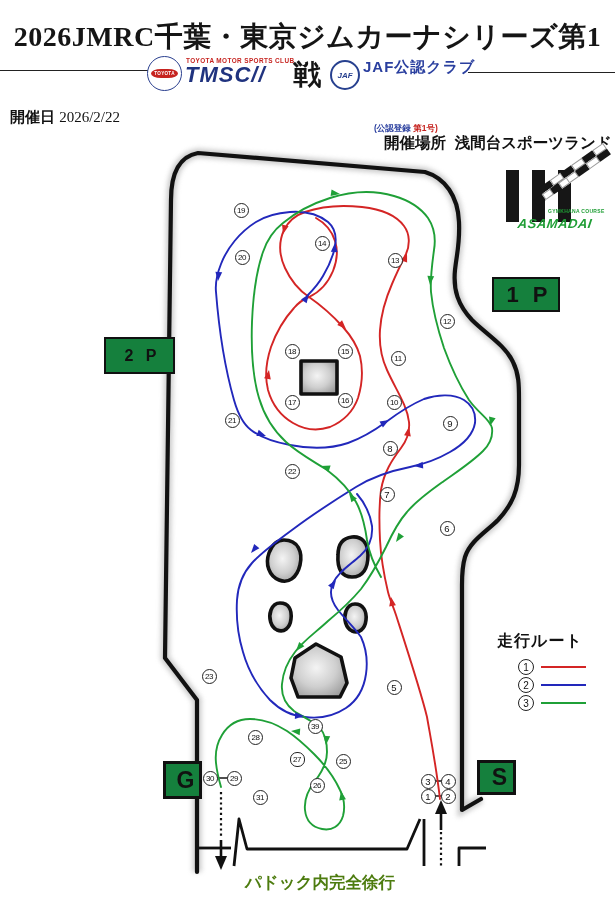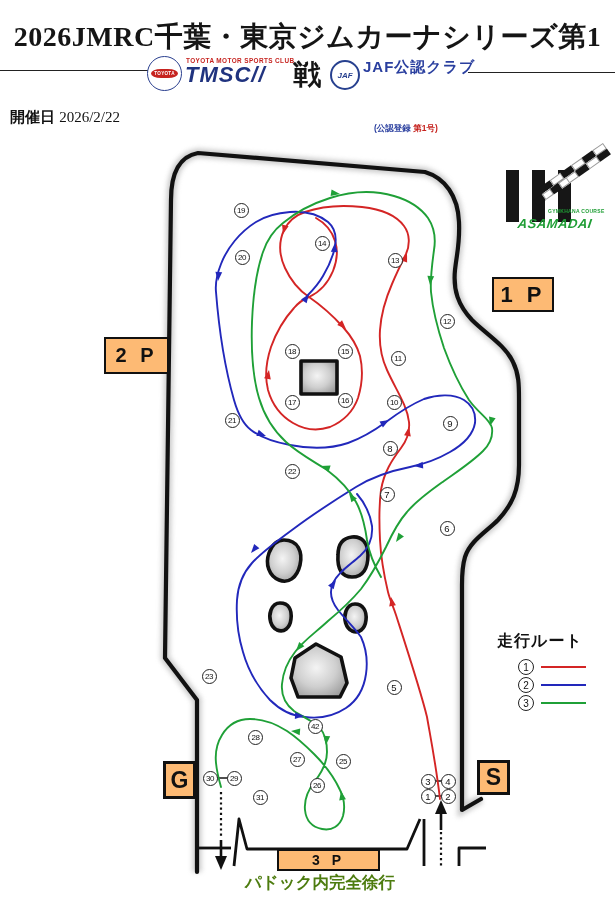--- a/index.html
+++ b/index.html
@@ -36,24 +36,24 @@
   .cb{background:#161616;} .cw{background:#fff;border:.5px solid #999;}
   .streak{position:absolute;display:grid;}
   #streak1{left:34px;top:2px;width:78px;height:14px;grid-template-columns:repeat(6,1fr);
            grid-template-rows:repeat(2,1fr);transform:rotate(-35deg);}
   #streak2{left:30px;top:26px;width:40px;height:7px;grid-template-columns:repeat(4,1fr);
            grid-template-rows:repeat(1,1fr);transform:rotate(-35deg);}
   #course-logo-line1{position:absolute;left:46px;top:47px;font-size:5px;color:#1f9e35;font-weight:bold;letter-spacing:.3px;line-height:5px;text-align:center;}
   #course-logo-line2{position:absolute;left:16px;top:54px;font-size:13px;color:#1f9e35;
                      font-weight:900;font-style:italic;letter-spacing:.5px;transform:skewX(-8deg);}
   
-  .pbox{border:2.5px solid #111;background:#fdba74;text-align:center;font-weight:bold;
-        display:flex;align-items:center;justify-content:center;letter-spacing:4px;}
+  .pbox{border:2.5px solid #111;background:#15803d;text-align:center;font-weight:bold;
+        display:flex;align-items:center;justify-content:center;letter-spacing:4px;padding-left:6px;}
   #box-1p{left:492px;top:277px;width:58px;height:31px;font-size:22px;}
-  #box-2p{left:104px;top:337px;width:61px;height:33px;font-size:20px;}
+  #box-2p{left:104px;top:337px;width:61px;height:33px;font-size:16px;}
   #box-3p{left:277px;top:849px;width:99px;height:18px;font-size:14px;border-width:2.5px;}
   #box-s{left:477px;top:760px;width:27px;height:29px;font-size:23px;border-width:3.5px;letter-spacing:0;}
   #box-g{left:163px;top:761px;width:27px;height:32px;font-size:23px;border-width:3.5px;letter-spacing:0;}
   #caution{left:160px;top:872px;width:320px;text-align:center;font-size:16.5px;font-weight:bold;color:#4d7c0f;}
   
   #legend-title{left:497px;top:631px;font-size:16px;font-weight:bold;letter-spacing:1px;}
   .legend-row{position:absolute;display:flex;align-items:center;}
   .legend-line{width:45px;height:2.6px;margin-left:7px;}
   
   .gate{position:absolute;width:15px;height:15px;border:1.3px solid #222;border-radius:50%;
@@ -75,20 +75,23 @@
   </div>
   <div class="abs" id="tmsc-club">TOYOTA MOTOR SPORTS CLUB</div>
   <div class="abs" id="tmsc-name">TMSC//</div>
   <div class="abs" id="jaf-badge">JAF</div>
   <div class="abs" id="jaf-name">JAF公認クラブ</div>
   <div class="abs" id="jaf-sub"><span>(公認登録 </span><span class="num">第1号)</span></div>
 
   <div class="abs" id="event-date">
     <span>開催日</span>
     <span class="val">2026/2/22</span>
+  </div>
+  <div class="abs" id="event-venue">
+    <span>開催場所</span>&nbsp;&nbsp;<span>浅間台スポーツランド</span>
   </div>
 
   <div class="abs" id="course-logo">
     <div id="flag-grid">
         <div class="cb"></div>
         <div class="cw"></div>
         <div class="cb"></div>
         <div class="cw"></div>
         <div class="cb"></div>
         <div class="cb"></div>
@@ -252,21 +255,20 @@
         <polygon points="0,0 -9,3.4 -9,-3.4" fill="#1fa037" transform="translate(326,745) rotate(95)"></polygon>
         <polygon points="0,0 -9,3.4 -9,-3.4" fill="#1fa037" transform="translate(341,791) rotate(-100)"></polygon>
         <polygon points="0,0 -9,3.4 -9,-3.4" fill="#1fa037" transform="translate(291,731) rotate(185)"></polygon>
         <polygon points="0,0 -9,3.4 -9,-3.4" fill="#1fa037" transform="translate(349,493) rotate(-125)"></polygon>
         <polygon points="0,0 -9,3.4 -9,-3.4" fill="#1fa037" transform="translate(321,466) rotate(-162)"></polygon>
       </g>
   </svg>
 
   <div class="abs pbox" id="box-1p">1 P</div>
   <div class="abs pbox" id="box-2p">2 P</div>
-  <div class="abs pbox" id="box-3p">3 P</div>
   <div class="abs pbox" id="box-s">S</div>
   <div class="abs pbox" id="box-g">G</div>
   <div class="abs" id="caution">パドック内完全徐行</div>
 
   <div class="abs" id="legend-title">走行ルート</div>
   <div id="legend-rows">
       <div class="legend-row" style="left: 518px; top: 659px;">
         <div class="gate" style="position: relative; width: 16px; height: 16px; font-size: 10px;">1</div>
         <div class="legend-line" style="background: rgb(212, 37, 37);"></div>
       </div>
@@ -297,22 +299,22 @@
       <div class="gate two" style="left: 314.5px; top: 235.5px;">14</div>
       <div class="gate two" style="left: 337.5px; top: 343.5px;">15</div>
       <div class="gate two" style="left: 337.5px; top: 392.5px;">16</div>
       <div class="gate two" style="left: 284.5px; top: 394.5px;">17</div>
       <div class="gate two" style="left: 284.5px; top: 343.5px;">18</div>
       <div class="gate two" style="left: 233.5px; top: 202.5px;">19</div>
       <div class="gate two" style="left: 234.5px; top: 249.5px;">20</div>
       <div class="gate two" style="left: 224.5px; top: 412.5px;">21</div>
       <div class="gate two" style="left: 284.5px; top: 463.5px;">22</div>
       <div class="gate two" style="left: 201.5px; top: 668.5px;">23</div>
-      <div class="gate two" style="left: 307.5px; top: 718.5px;">42</div>
+      <div class="gate two" style="left: 307.5px; top: 718.5px;">39</div>
       <div class="gate two" style="left: 335.5px; top: 753.5px;">25</div>
       <div class="gate two" style="left: 309.5px; top: 777.5px;">26</div>
-      <div class="gate two" style="left: 289.5px; top: 751.5px;">27</div>
+      <div class="gate two" style="left: 289.5px; top: 751.5px; border-radius: 7px;">27</div>
       <div class="gate two" style="left: 248px; top: 729.5px;">28</div>
       <div class="gate two" style="left: 226.5px; top: 770.5px;">29</div>
       <div class="gate two" style="left: 202.5px; top: 770.5px;">30</div>
       <div class="gate two" style="left: 252.5px; top: 789.5px;">31</div>
     </div>
 </div>
 
 </body></html>

